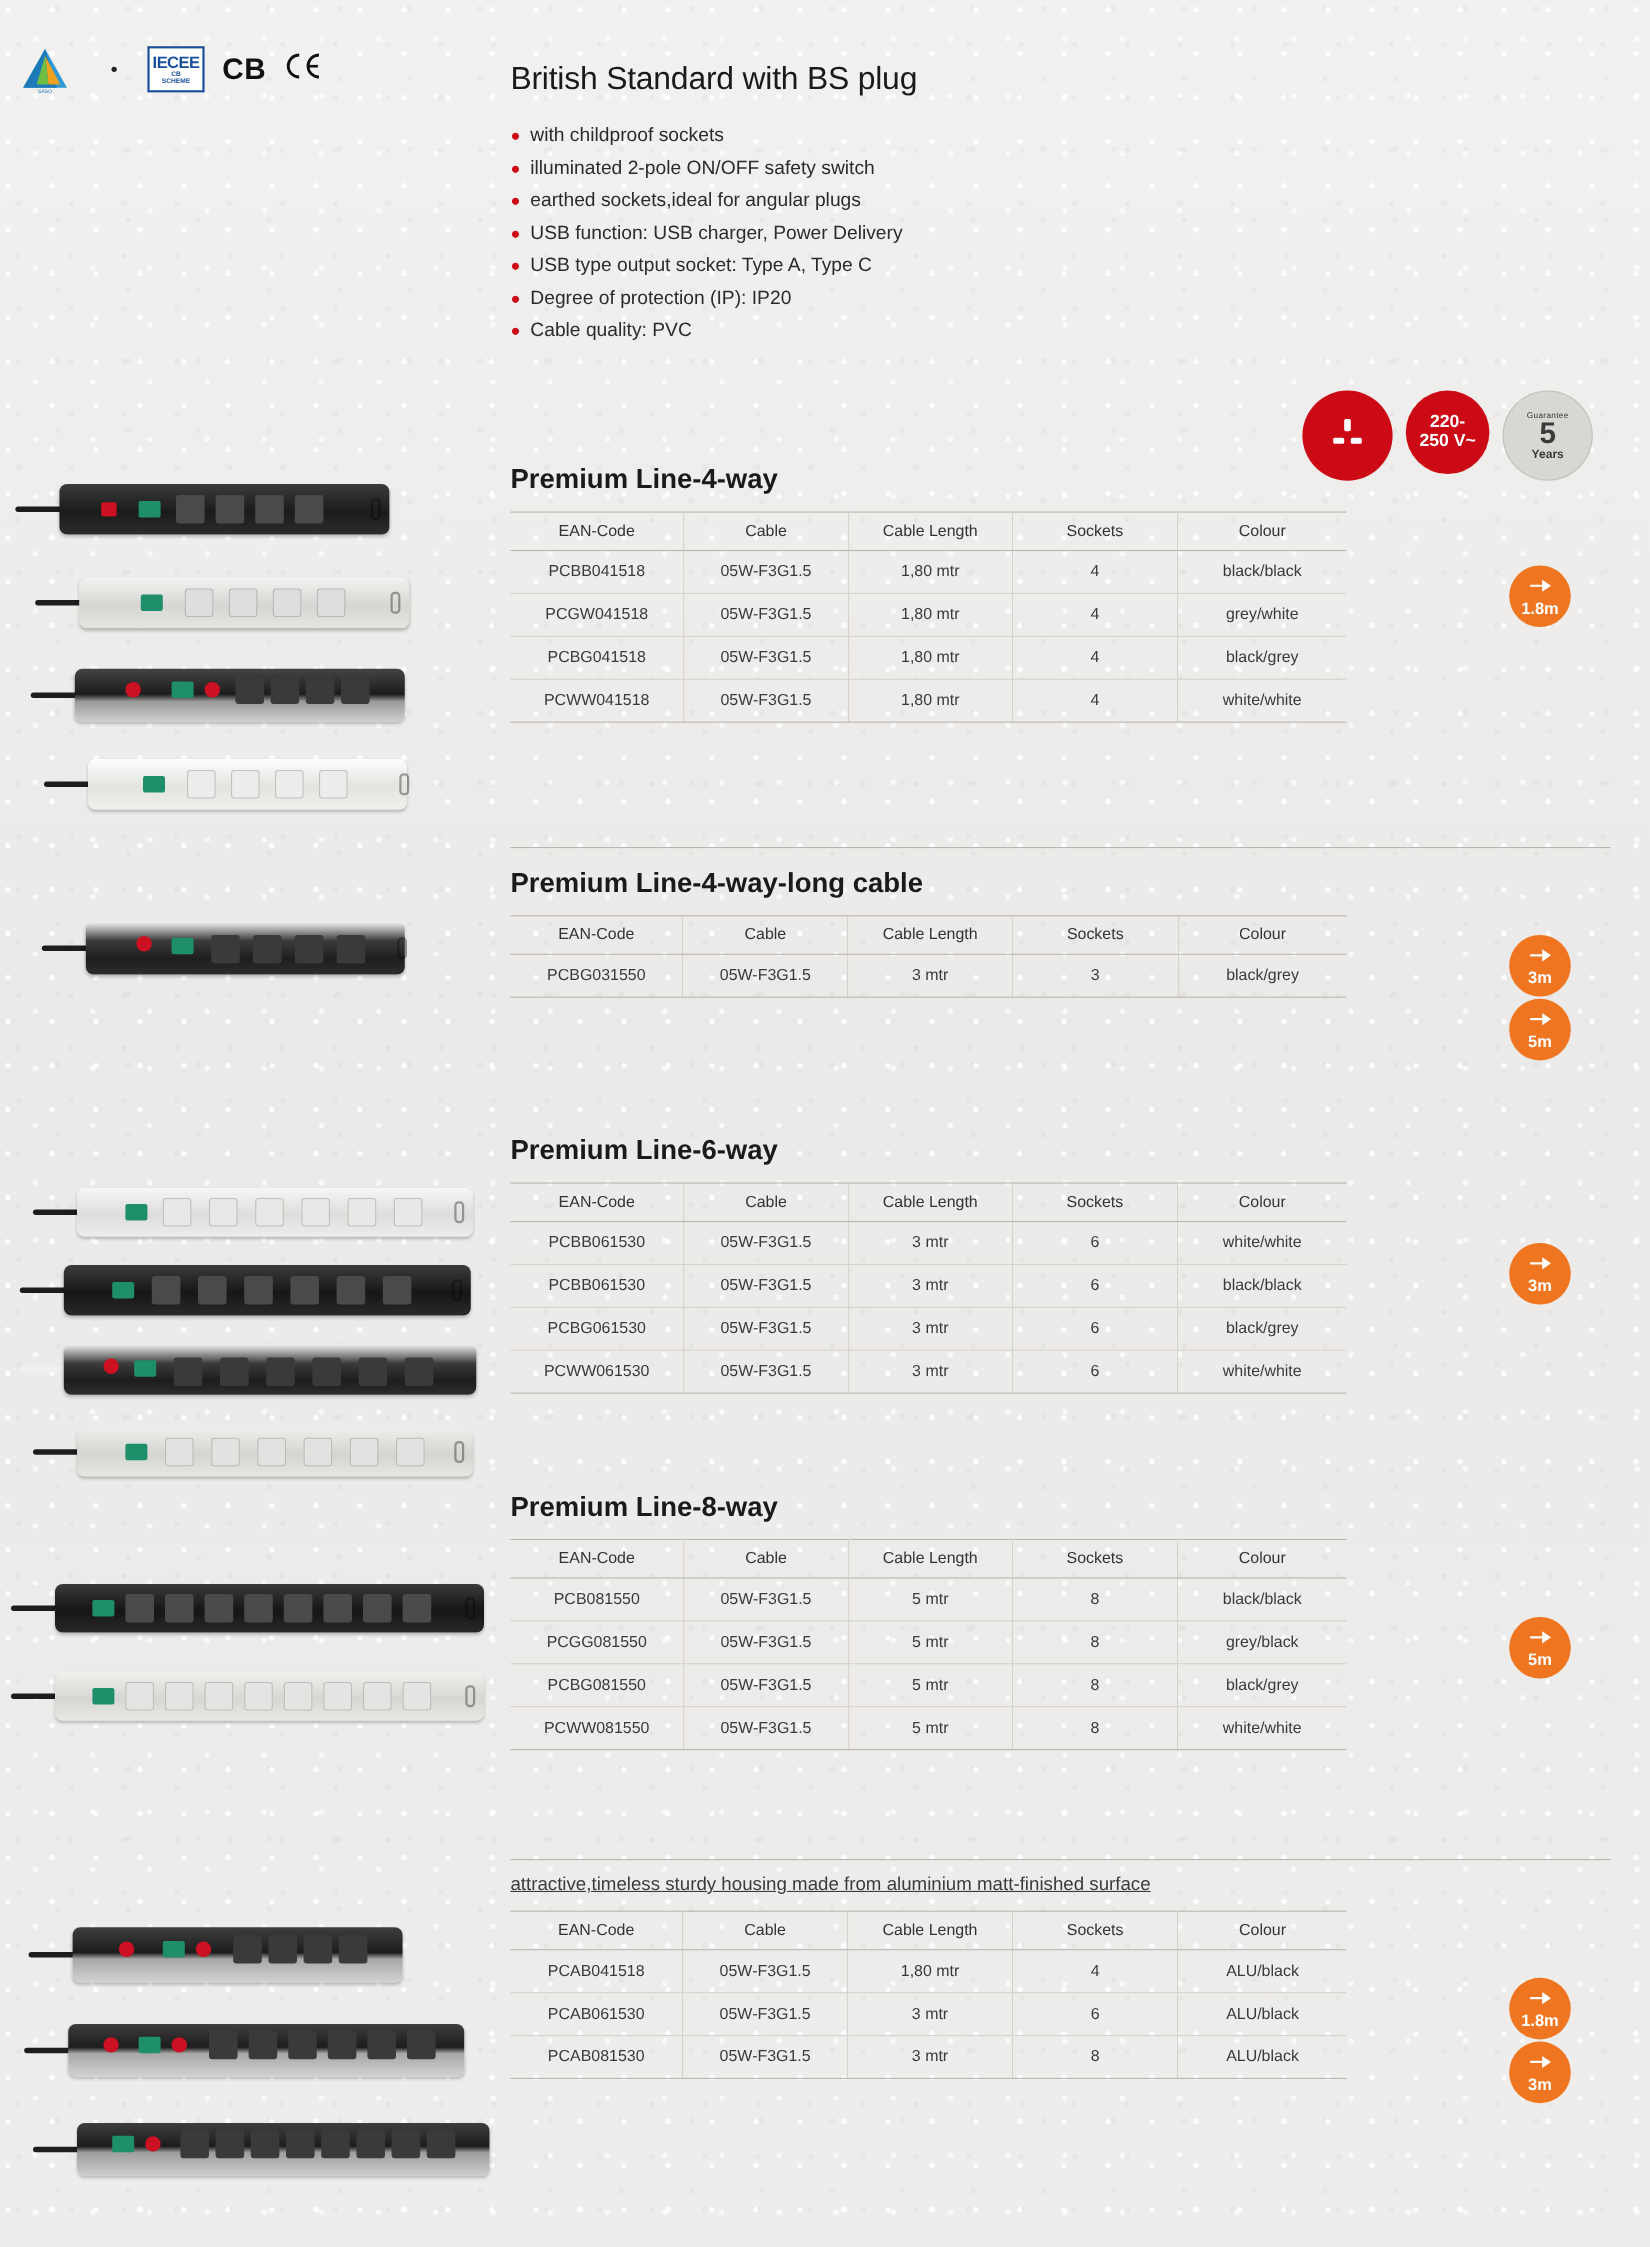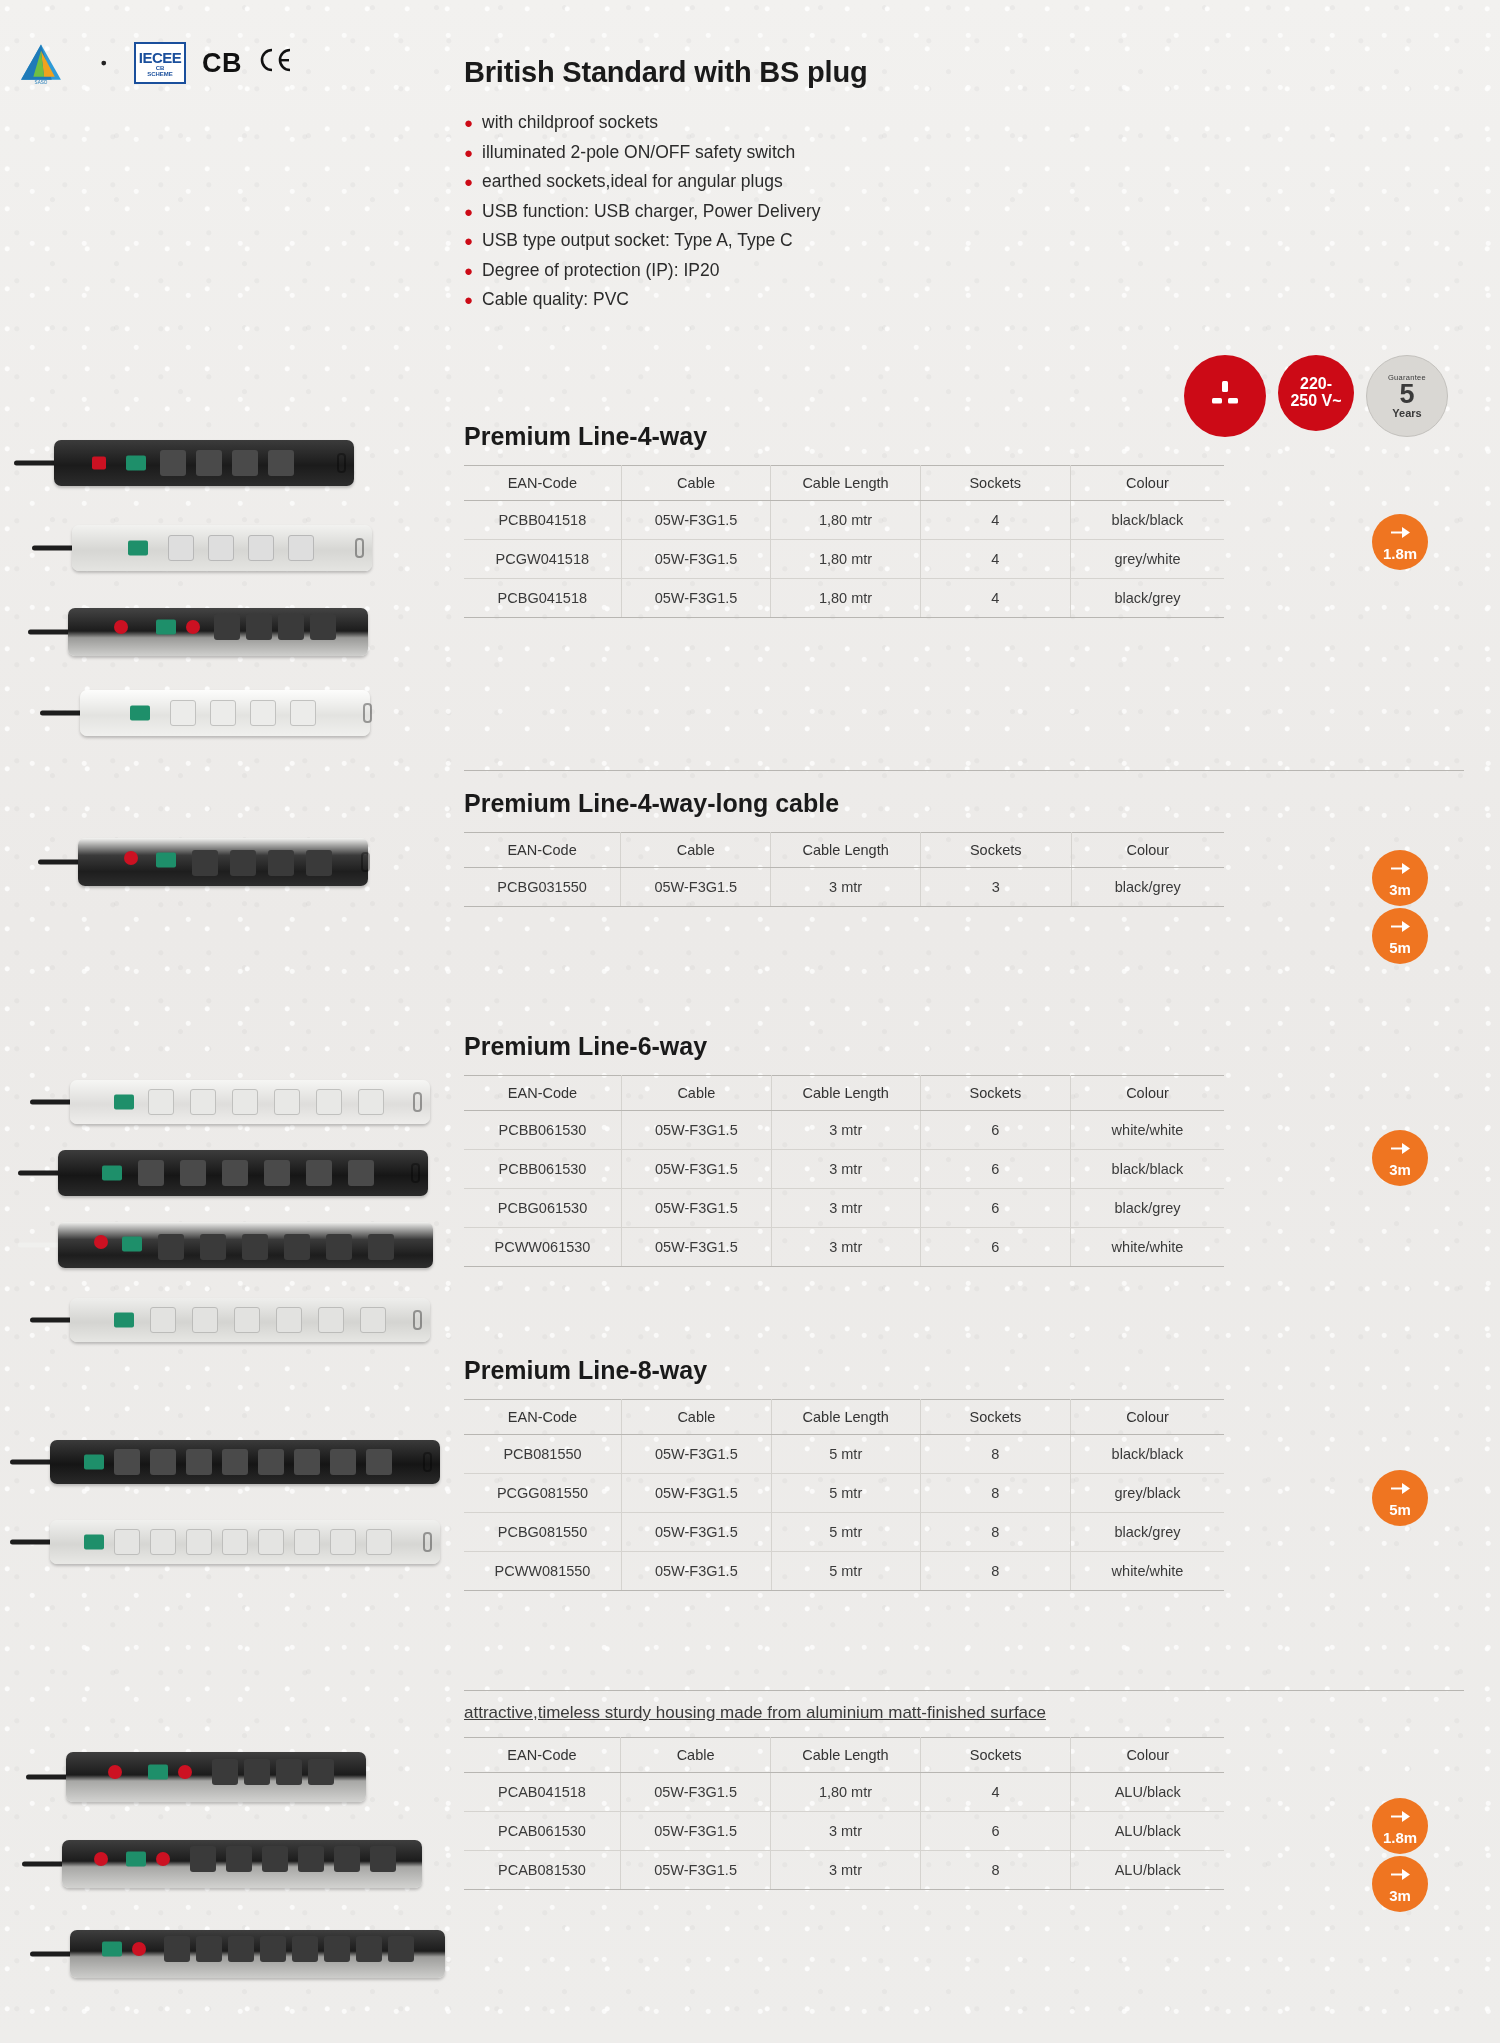--- a/index.html
+++ b/index.html
@@ -52,21 +52,21 @@
   }
   .iecee-box .t2 { font-size: 6px; color: #1a4f9c; font-weight: bold; }
   .iecee-box .t3 { font-size: 6px; color: #1a4f9c; font-weight: bold; }
   .cb-mark { font-size: 27px; font-weight: bold; color: #111; letter-spacing: 0.5px; }
   .ce-mark { font-size: 26px; color: #111; font-family: "Liberation Serif", serif; }
 
   
   .main-title {
     position: absolute;
     left: 464px; top: 56px;
-    font-size: 29px; font-weight: bold; color: #1a1a1a;
+    font-size: 29px; font-weight: normal; color: #1a1a1a;
     letter-spacing: -0.2px;
   }
   .bullets {
     position: absolute;
     left: 464px; top: 112px;
     width: 620px;
   }
   .bullet {
     display: flex;
     align-items: baseline;
@@ -330,20 +330,27 @@
           <td>4</td>
           <td>grey/white</td>
         </tr>
         <tr>
           <td>PCBG041518</td>
           <td>05W-F3G1.5</td>
           <td>1,80 mtr</td>
           <td>4</td>
           <td>black/grey</td>
         </tr>
+        <tr>
+          <td>PCWW041518</td>
+          <td>05W-F3G1.5</td>
+          <td>1,80 mtr</td>
+          <td>4</td>
+          <td>white/white</td>
+        </tr>
       </tbody>
     </table>
     <div class="bubble" style="left: 908px; top: 92px;">
       <svg class="plug-ico" width="22" height="13" viewBox="0 0 22 13">
         <path d="M2 6.5 L13 6.5" stroke="#fff" stroke-width="2"></path>
         <path d="M13 1 L21 6.5 L13 12 Z" fill="#fff"></path>
       </svg>
       <span>1.8m</span>
     </div>
   </div>

